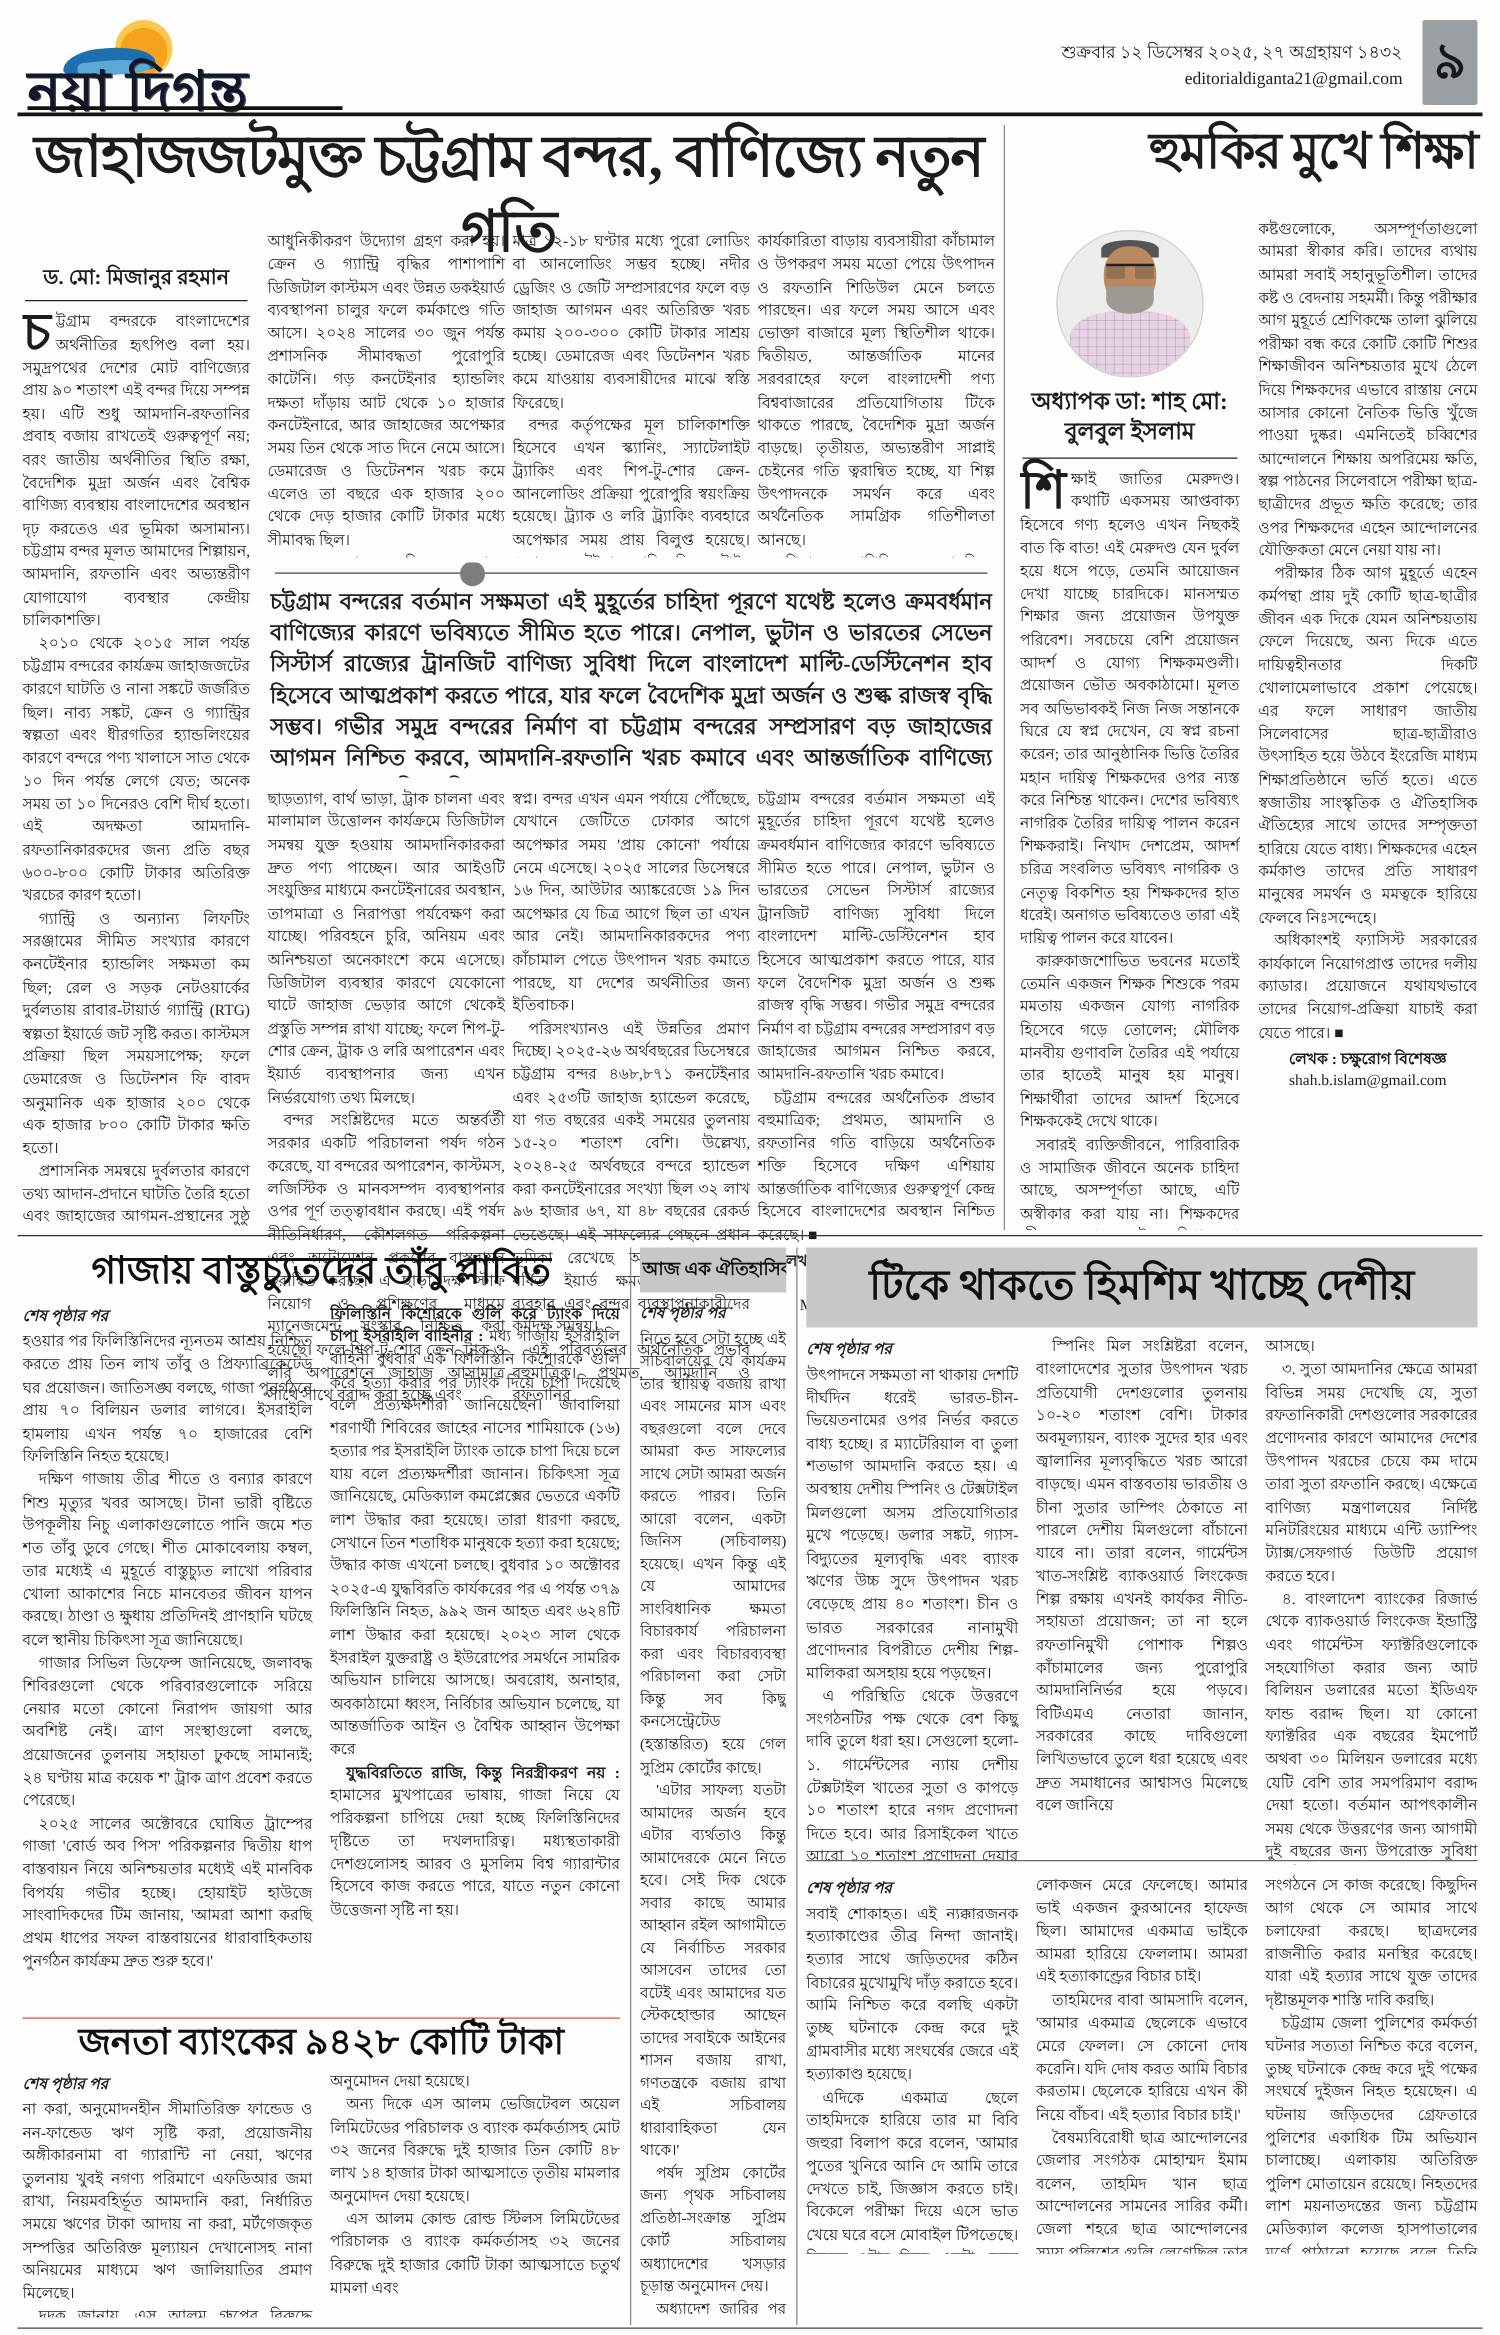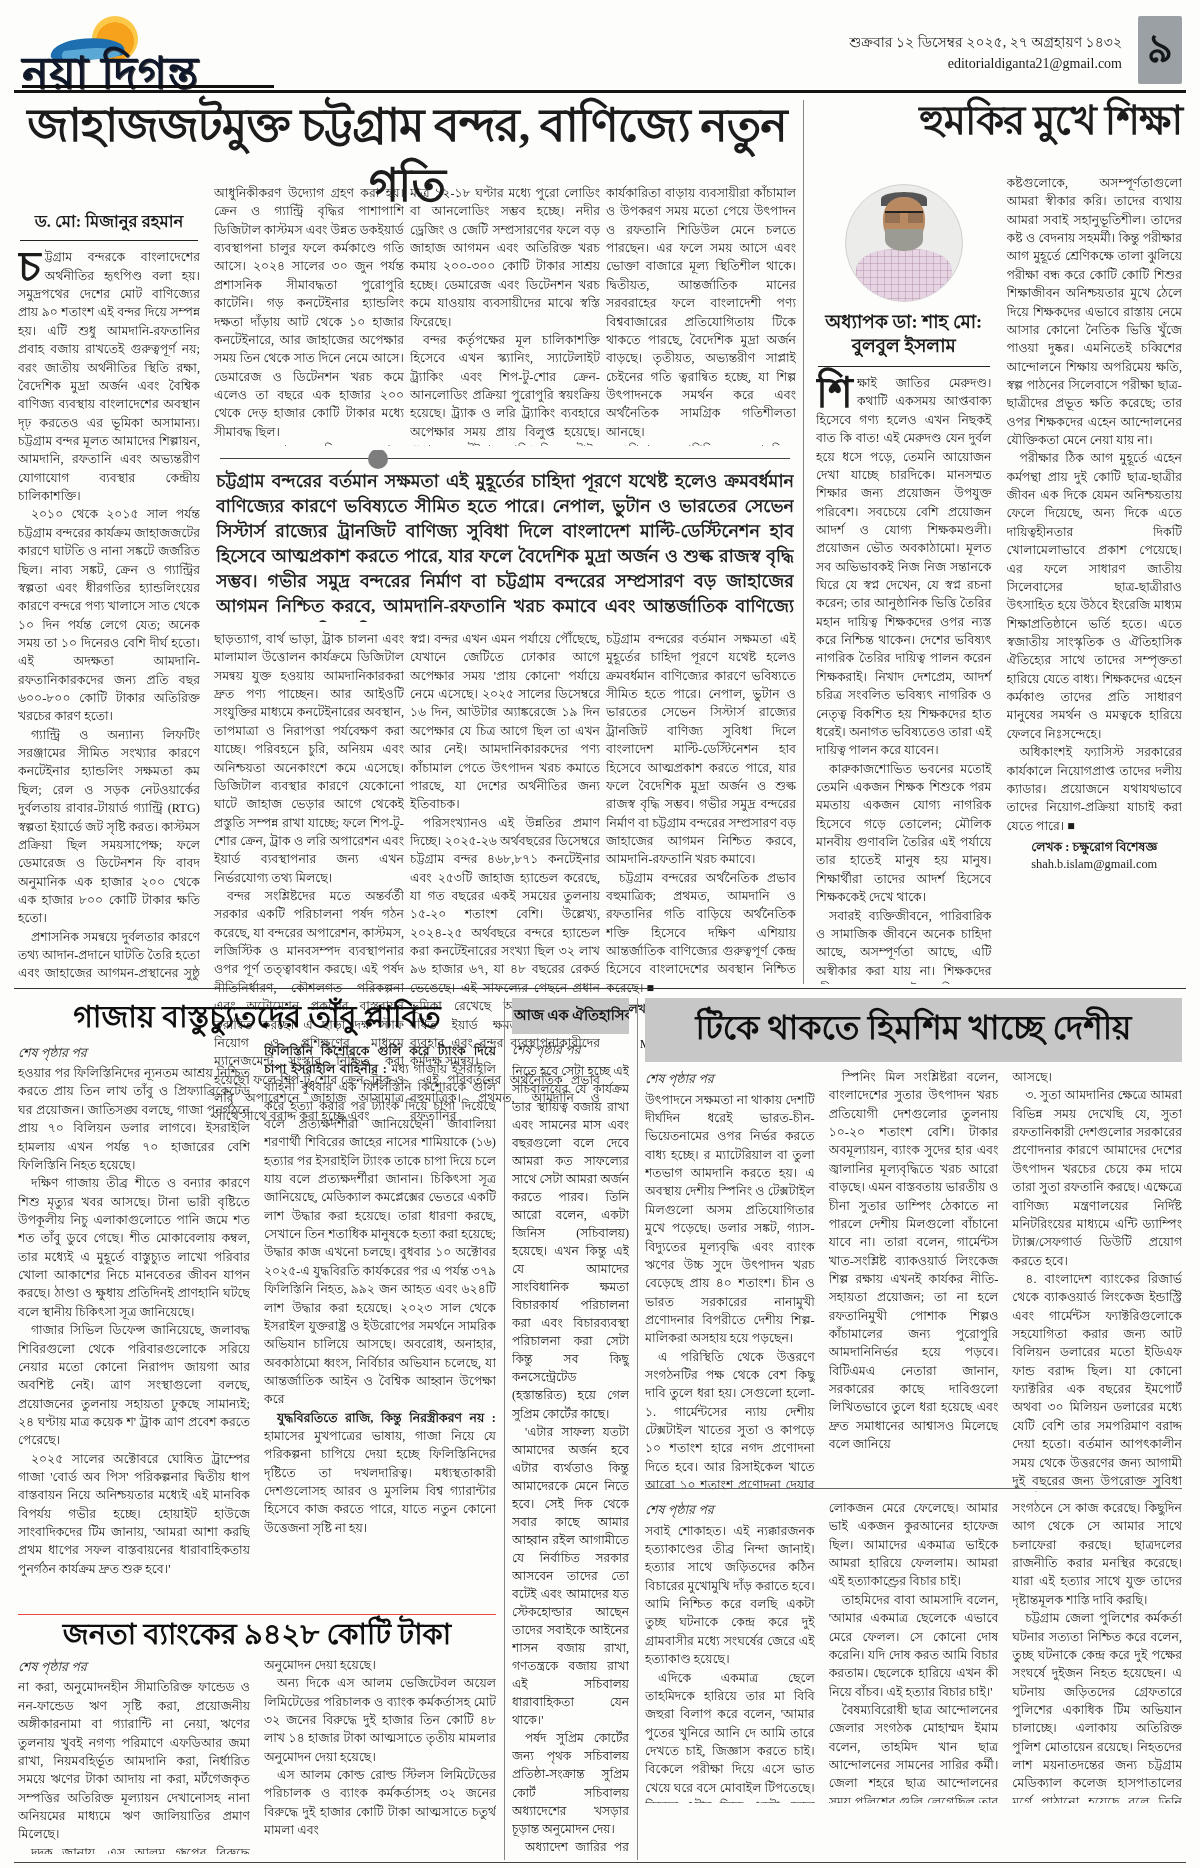--- a/index.html
+++ b/index.html
@@ -21,21 +21,21 @@
   .dateline{font-size:14px;font-weight:normal;}
   .email{font-size:14px;}
   .pagenum{position:absolute;right:0;top:8px;width:44px;height:68px;background:#9aa0a3;
         color:#15181a;font-size:40px;font-weight:bold;text-align:center;line-height:66px;border-radius:2px;}
   .header-rule{position:absolute;top:90px;left:14px;right:14px;border-top:3px solid #151515;}
   
   .col{overflow:hidden;text-align:justify;font-size:12.4px;line-height:1.48;}
   .para{margin:0;text-indent:13px;}
   .para.ni{text-indent:0;}
   .lead-in{font-weight:bold;}
-  .cont-label{font-weight:normal;font-style:italic;font-size:12.6px;margin:2px 0;}
+  .cont-label{font-weight:bold;font-style:italic;font-size:12.6px;margin:2px 0;}
   .dropcap{float:left;font-size:42px;line-height:.82;font-weight:bold;padding:2px 4px 0 0;}
   .sign{margin-top:4px;text-align:center;line-height:1.4;}
   .sign .sl{font-weight:bold;}
   .sign .se{font-family:"Liberation Serif",serif;}
   .vrule{position:absolute;width:0;border-left:1px solid #888;}
   .hrule{position:absolute;left:14px;right:14px;border-top:1px solid #555;}
   
   .lead{position:absolute;left:18px;top:96px;width:778px;height:888px;}
   .lead-headline{font-size:46px;font-weight:bold;text-align:center;line-height:1.3;letter-spacing:-1px;}
   .lead-body{position:absolute;top:88px;left:0;right:0;bottom:0;display:flex;gap:14px;}

